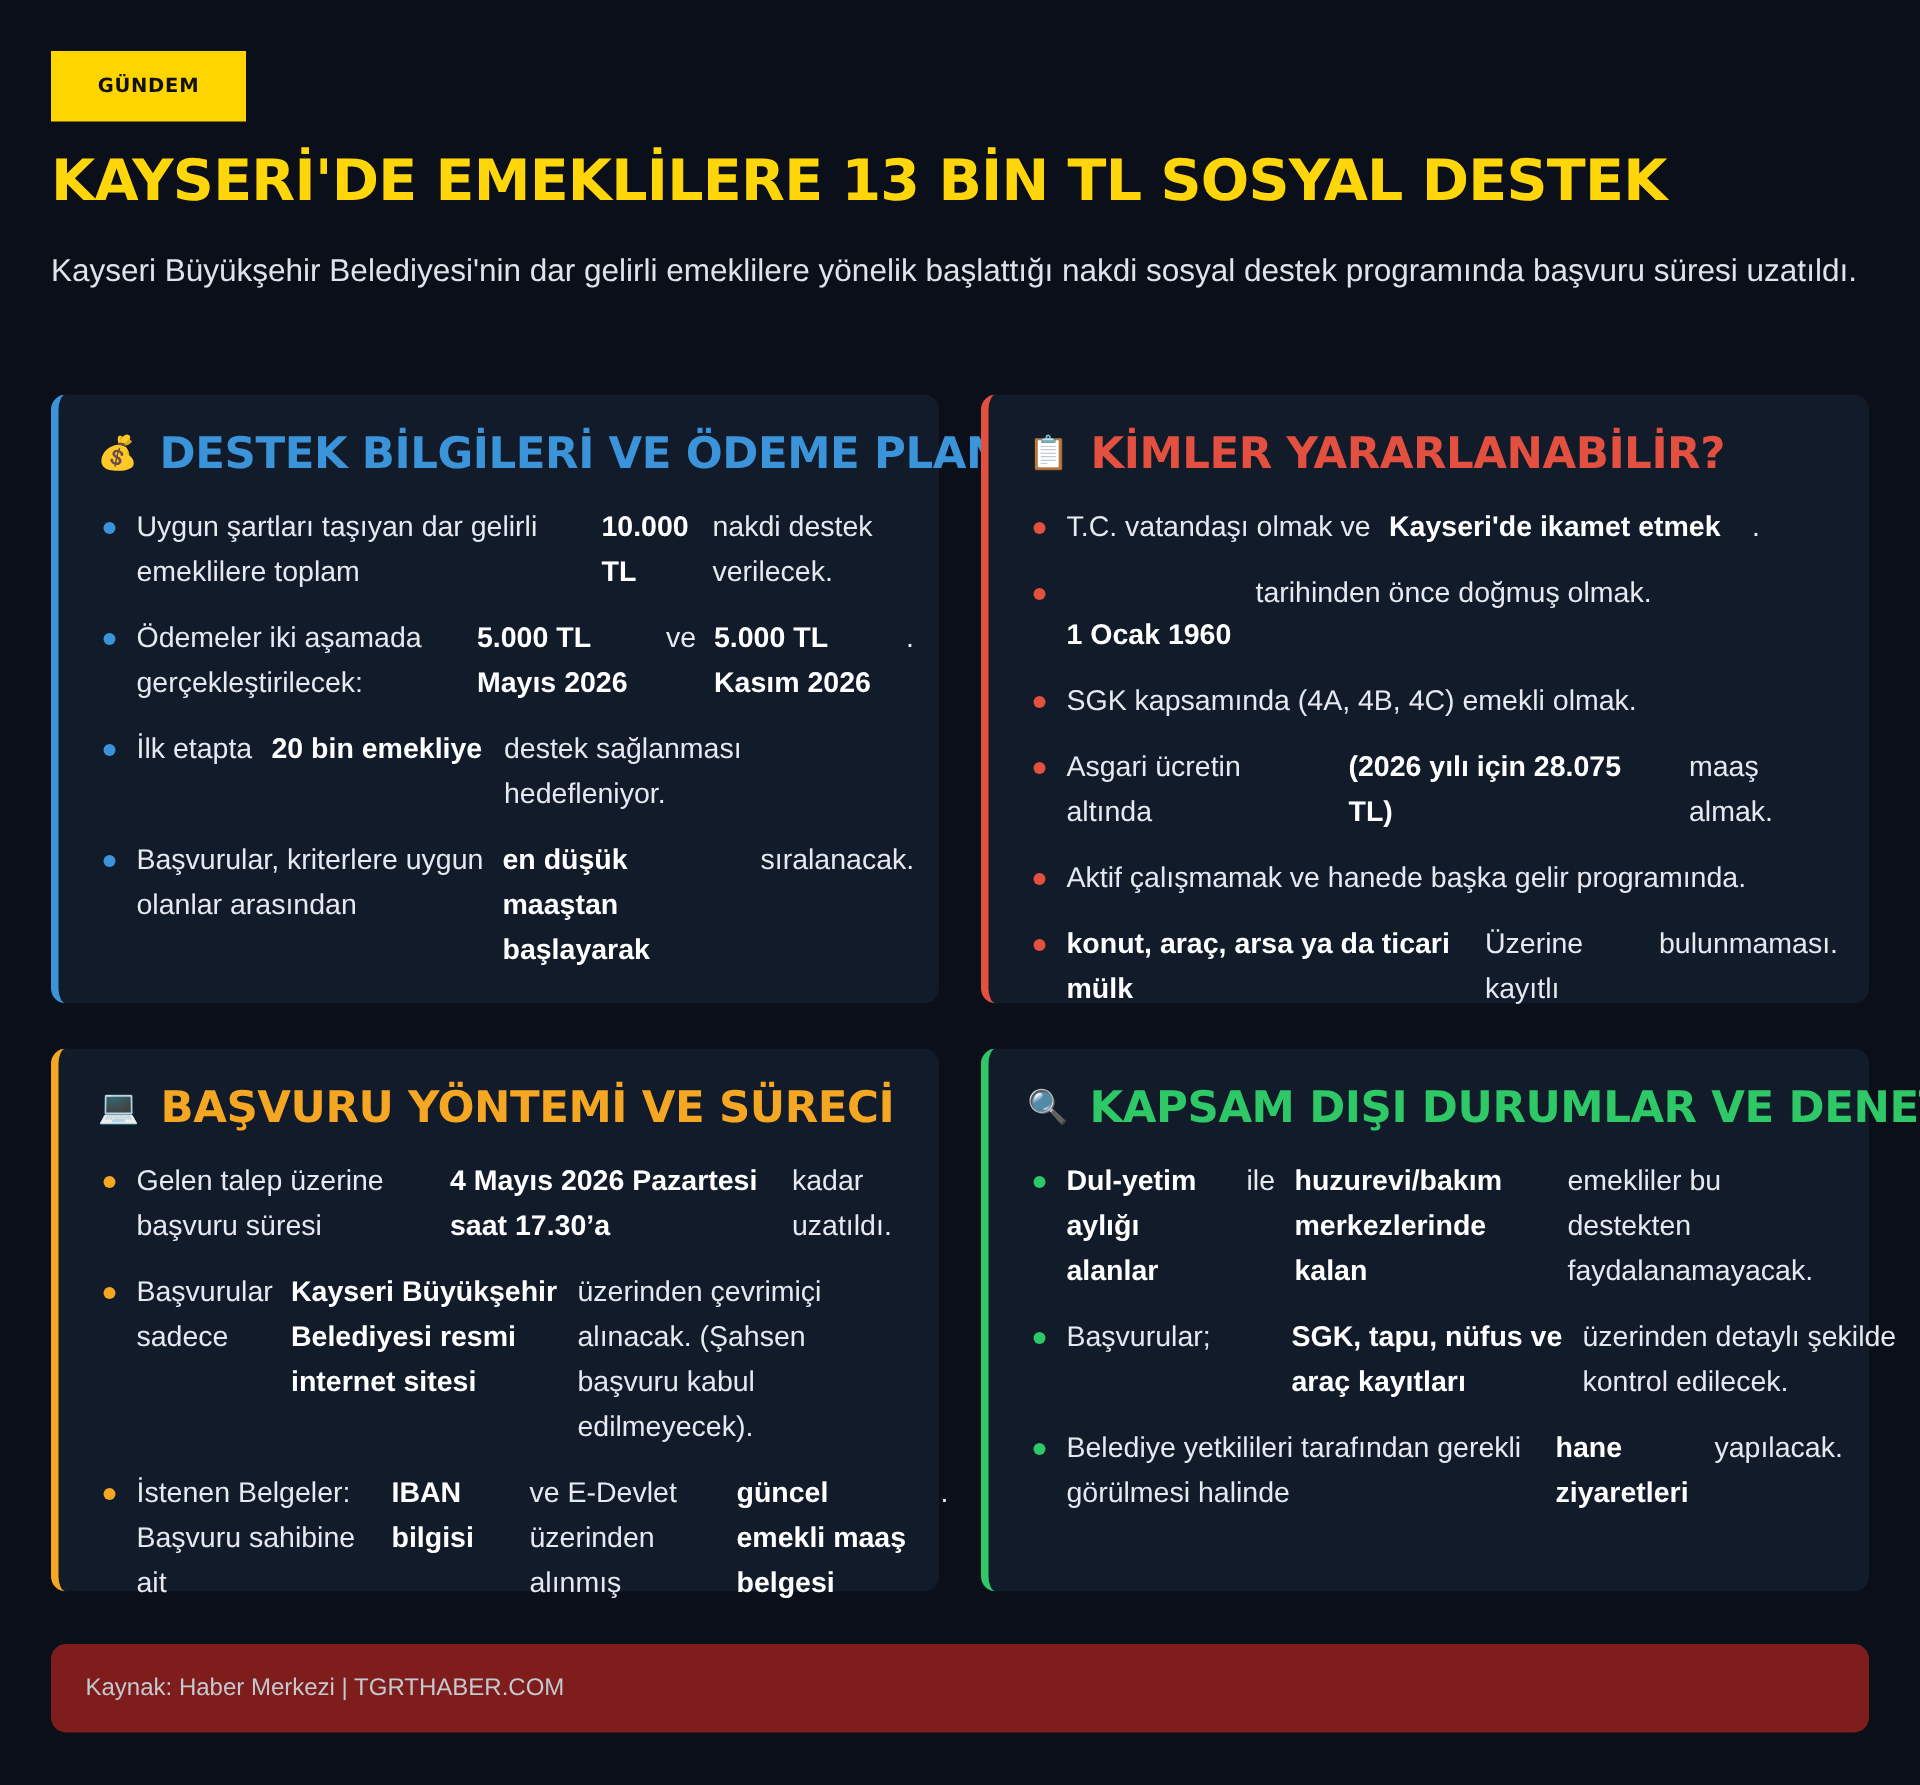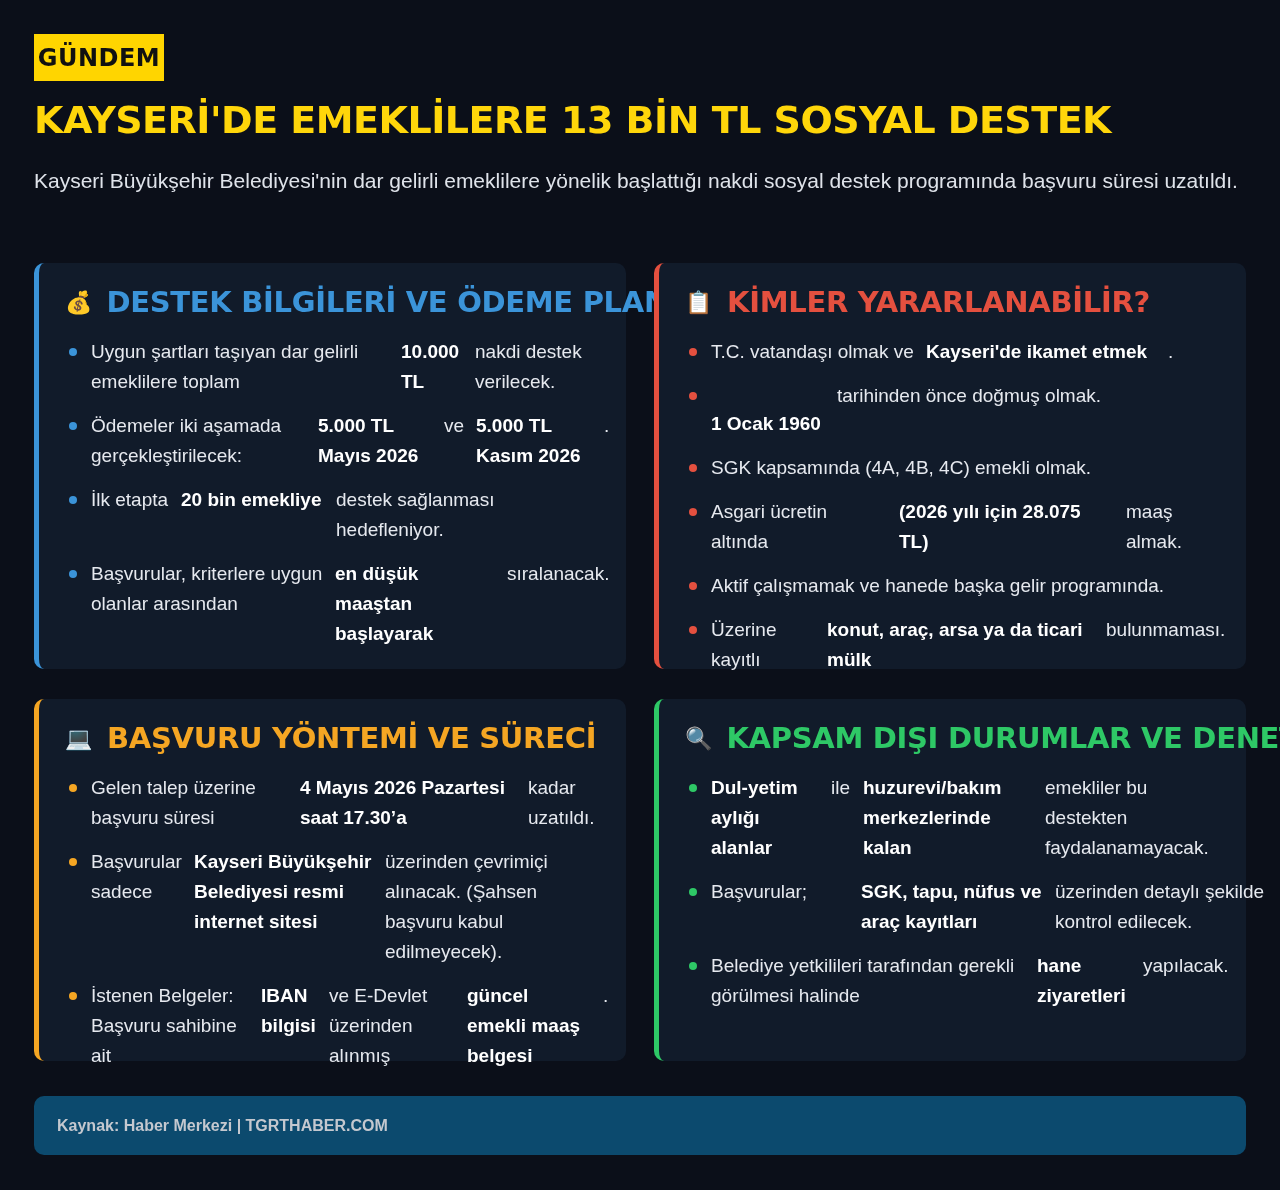--- a/index.html
+++ b/index.html
@@ -1,20 +1,20 @@
 <!DOCTYPE html>
 <html><head>
 <meta charset="utf-8">
 <style>
   * { box-sizing: border-box; margin: 0; padding: 0; }
   html, body { width: 1280px; height: 1190px; background: #0b0f19; overflow: hidden; }
   body { font-family: "DejaVu Sans", "Liberation Sans", sans-serif; color: #e6e9ef; position: relative; }
   .badge {
     position: absolute; left: 34px; top: 34px; width: 130px; height: 47px;
-    background: #ffd500; color: #111; font-weight: 700; font-size: 24px;
+    background: #ffd500; color: #111; font-weight: 700; font-size: 13px;
     display: flex; align-items: center; justify-content: center; letter-spacing: 0.5px;
   }
   .title {
     position: absolute; left: 34px; top: 98px; font-size: 38px; font-weight: 700;
     color: #ffd60a; letter-spacing: -0.5px; white-space: nowrap;
     font-family: "DejaVu Sans", sans-serif;
   }
   .subtitle {
     position: absolute; left: 34px; top: 164px; width: 1210px; font-size: 21px; line-height: 34px;
     color: #dfe3ea; font-family: "Liberation Sans", sans-serif;
@@ -25,22 +25,22 @@
   }
   .card .head { display: flex; align-items: center; gap: 14px; height: 30px; margin-bottom: 20px; }
   .card .head .ico { width: 28px; height: 28px; display: flex; align-items: center; justify-content: center; font-size: 22px; }
   .card .head .htxt { font-size: 29px; font-weight: 700; letter-spacing: -0.3px; white-space: nowrap; }
   .item { display: flex; align-items: flex-start; margin-bottom: 14px; font-family: "Liberation Sans", sans-serif; font-size: 19px; line-height: 30px; color: #e6e9ef; }
   .item .dot { width: 8px; height: 8px; border-radius: 50%; margin: 11px 14px 0 4px; flex: 0 0 8px; }
   .item .seg { padding-right: 12px; }
   .item .seg.b { font-weight: 700; color: #ffffff; }
   .footer {
     position: absolute; left: 34px; top: 1096px; width: 1212px; height: 59px;
-    background: #0c4a6e; border-radius: 10px; display: flex; align-items: center; padding-left: 23px;
-    font-family: "Liberation Sans", sans-serif; font-size: 16px; color: #c4c8cf; font-weight: bold;
+    background: #7f1d1d; border-radius: 10px; display: flex; align-items: center; padding-left: 23px;
+    font-family: "Liberation Sans", sans-serif; font-size: 16px; color: #c4c8cf;
   }
 </style>
 </head>
 <body>
 
 <div class="badge">GÜNDEM</div>
 <h1 class="title">KAYSERİ'DE EMEKLİLERE 13 BİN TL SOSYAL DESTEK</h1>
 <p class="subtitle">Kayseri Büyükşehir Belediyesi'nin dar gelirli emeklilere yönelik başlattığı nakdi sosyal destek programında başvuru süresi uzatıldı.</p>
 
 <div class="card" id="card0" style="left:34px; top:263px; height:406px; border-left-color:#3b94d9;">
@@ -104,22 +104,22 @@
         <span class="seg" style="width: 188px; flex: 0 0 188px;">Asgari ücretin altında</span>
         <span class="seg b" style="width: 227px; flex: 0 0 227px;">(2026 yılı için 28.075 TL)</span>
         <span class="seg" style="width: 70px; flex: 0 0 70px;">maaş almak.</span>
       </div>
       <div class="item">
         <span class="dot" style="background: rgb(228, 80, 63);"></span>
         <span class="seg" style="width: 500px; flex: 0 0 500px;">Aktif çalışmamak ve hanede başka gelir programında.</span>
       </div>
       <div class="item">
         <span class="dot" style="background: rgb(228, 80, 63);"></span>
+        <span class="seg b" style="width: 279px; flex: 0 0 279px;">konut, araç, arsa ya da ticari mülk</span>
         <span class="seg" style="width: 116px; flex: 0 0 116px;">Üzerine kayıtlı</span>
-        <span class="seg b" style="width: 279px; flex: 0 0 279px;">konut, araç, arsa ya da ticari mülk</span>
         <span class="seg" style="width: 130px; flex: 0 0 130px;">bulunmaması.</span>
       </div>
     </div>
 </div>
 
 <div class="card" id="card2" style="left:34px; top:699px; height:362px; border-left-color:#f5a623;">
   <div class="head">
       <span class="ico">💻</span>
       <span class="htxt" style="color:#f5a623;">BAŞVURU YÖNTEMİ VE SÜRECİ</span>
     </div>
@@ -133,21 +133,21 @@
       <div class="item">
         <span class="dot" style="background: rgb(245, 166, 35);"></span>
         <span class="seg" style="width: 103px; flex: 0 0 103px;">Başvurular sadece</span>
         <span class="seg b" style="width: 191px; flex: 0 0 191px;">Kayseri Büyükşehir Belediyesi resmi internet sitesi</span>
         <span class="seg" style="width: 230px; flex: 0 0 230px;">üzerinden çevrimiçi alınacak. (Şahsen başvuru kabul edilmeyecek).</span>
       </div>
       <div class="item">
         <span class="dot" style="background: rgb(245, 166, 35);"></span>
         <span class="seg" style="width: 170px; flex: 0 0 170px;">İstenen Belgeler: Başvuru sahibine ait</span>
         <span class="seg b" style="width: 68px; flex: 0 0 68px;">IBAN bilgisi</span>
-        <span class="seg" style="width: 138px; flex: 0 0 138px;">ve E-Devlet üzerinden alınmış</span>
+        <span class="seg" style="width: 138px; flex: 0 0 138px; margin-left: 24px;">ve E-Devlet üzerinden alınmış</span>
         <span class="seg b" style="width: 136px; flex: 0 0 136px;">güncel emekli maaş belgesi</span>
         <span class="seg" style="width: 10px; flex: 0 0 10px;">.</span>
       </div>
     </div>
 </div>
 
 <div class="card" id="card3" style="left:654px; top:699px; height:362px; border-left-color:#2ec866;">
   <div class="head">
       <span class="ico">🔍</span>
       <span class="htxt" style="color:#2ec866;">KAPSAM DIŞI DURUMLAR VE DENETİM</span>

